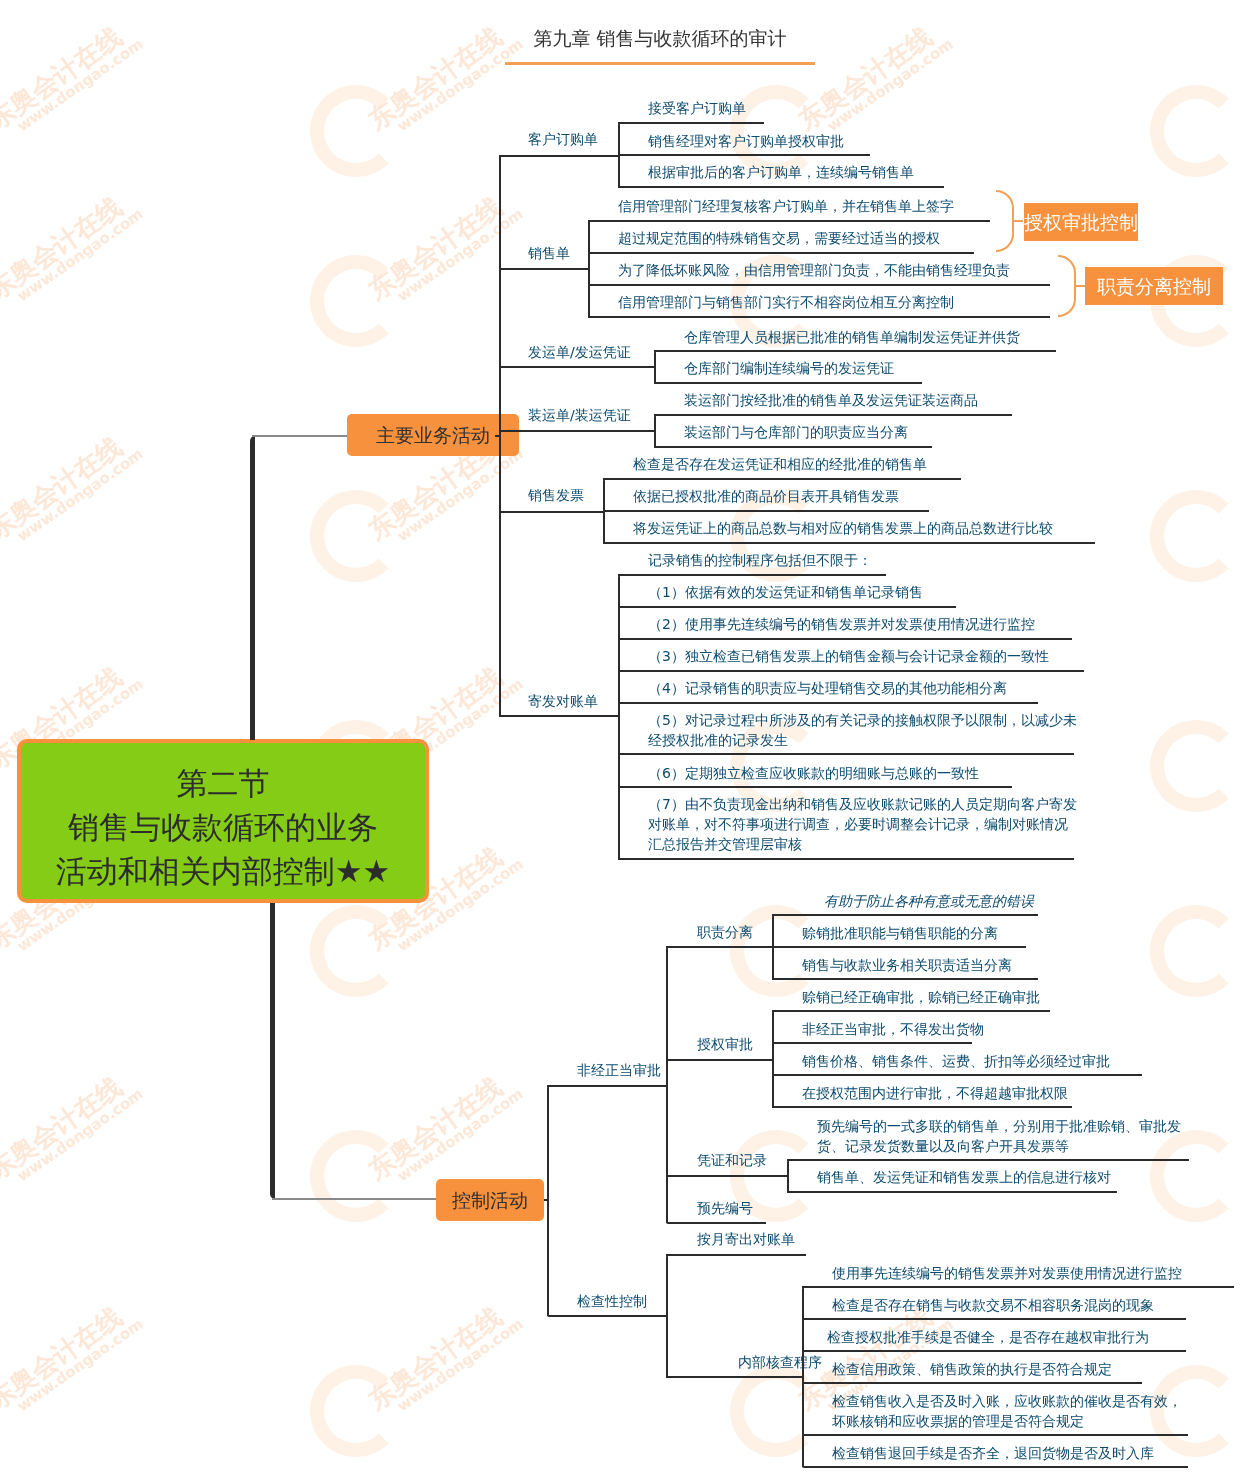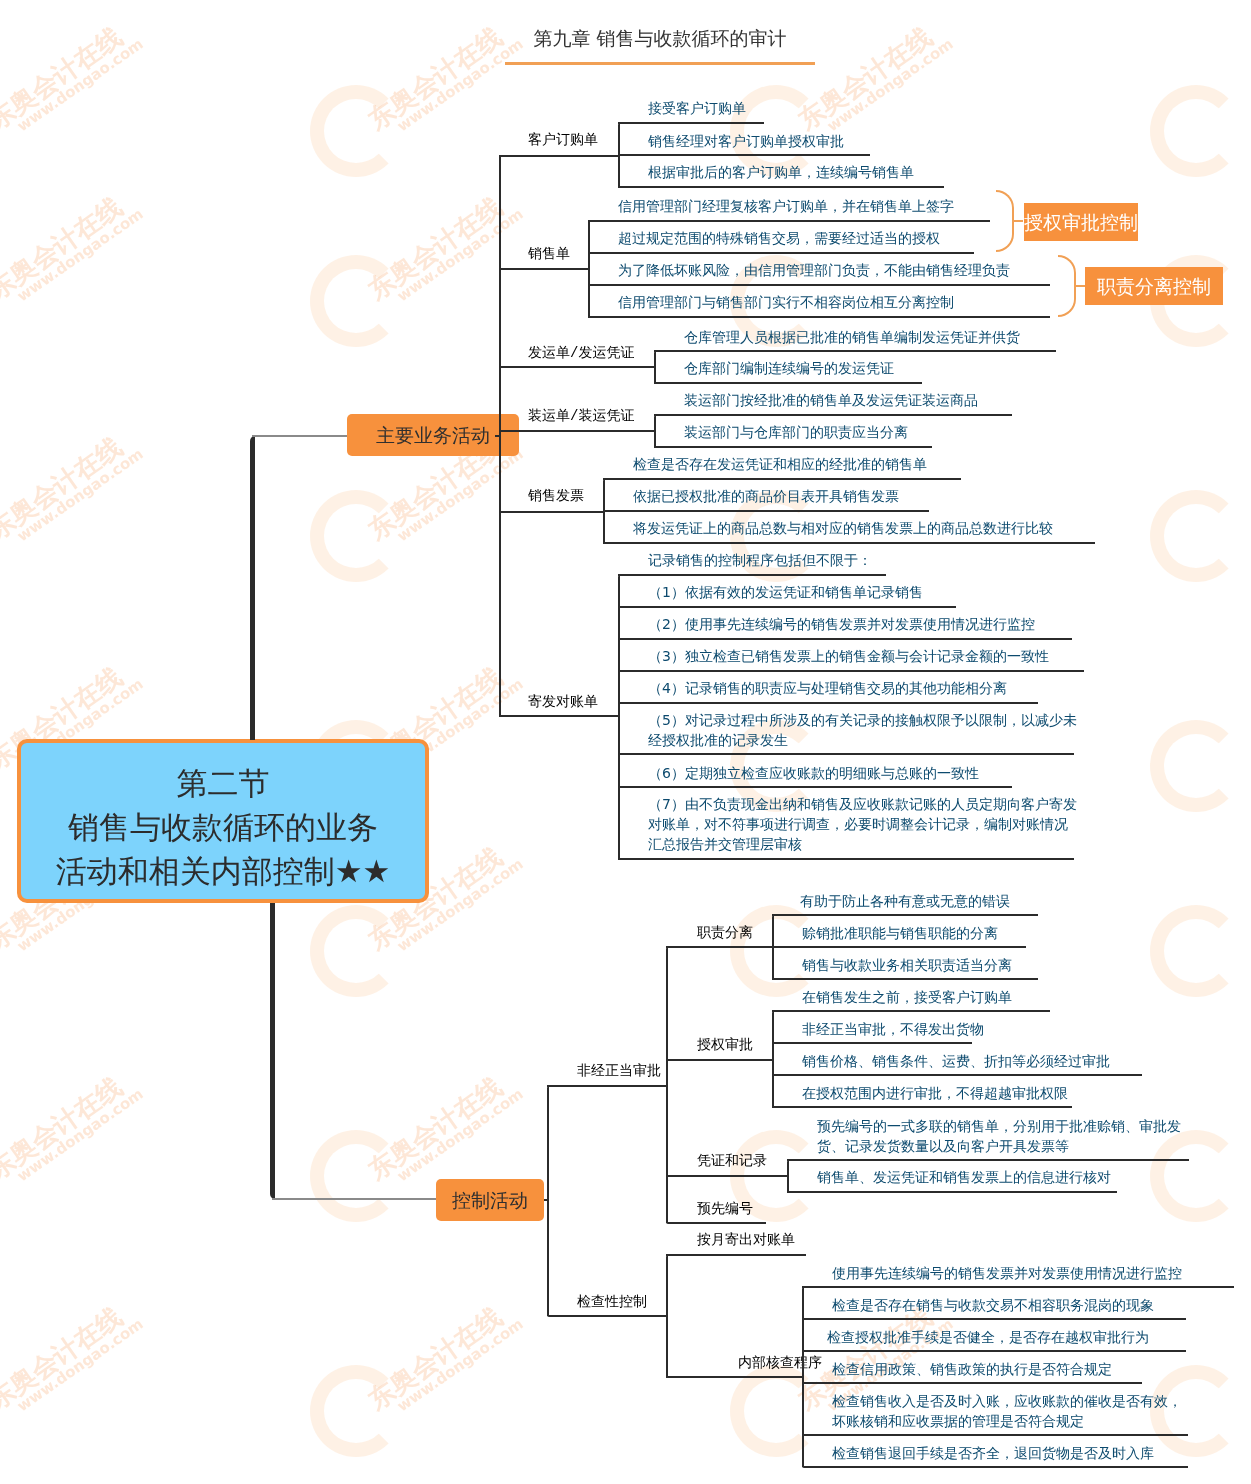--- a/index.html
+++ b/index.html
@@ -21,34 +21,34 @@
     border: 14px solid rgba(248, 175, 110, 0.18);
     border-right-color: transparent; pointer-events: none;
   }
   .title {
     position: absolute; left: 505px; top: 26px; width: 310px; text-align: center;
     font-size: 19px; color: #333;
   }
   .title-line { position: absolute; left: 505px; top: 62px; width: 310px; height: 3px; background: #f1a055; }
   .root {
     position: absolute; left: 17px; top: 739px; width: 412px; height: 164px;
-    border: 4px solid #f7913d; border-radius: 10px; background: #7dd3fc;
+    border: 4px solid #f7913d; border-radius: 10px; background: #84cc16;
     box-sizing: border-box; text-align: center;
     font-size: 31px; line-height: 44px; color: #2c2c2c; padding-top: 18px;
   }
   .root div { white-space: nowrap; }
   .branch {
     position: absolute; background: #f7913d; color: #2f2f2f; border-radius: 5px;
     font-size: 19px; text-align: center; line-height: 42px; height: 42px;
   }
   .tag {
     position: absolute; background: #f7913d; color: #fff; font-size: 19px;
     line-height: 38px; height: 38px; text-align: center;
   }
-  .lbl { position: absolute; font-size: 14px; white-space: nowrap; color: #000000; font-family: Liberation Mono, monospace; }
+  .lbl { position: absolute; font-size: 14px; white-space: nowrap; color: #0c4a6e; }
   .leaf { position: absolute; font-size: 14px; white-space: nowrap; color: #0c4a6e; line-height: 20px; }
   .leaf.wrap { white-space: normal; }
   .hl { position: absolute; height: 2px; background: #2b2b2b; }
   .vl { position: absolute; width: 2px; background: #2b2b2b; }
   .vl.round-top { border-top-left-radius: 6px; }
   .trunk { position: absolute; width: 5px; background: #2b2b2b; }
   .gline { position: absolute; height: 2px; background: #8a8a8a; }
   .brace {
     position: absolute; width: 18px; border: 2px solid #f1a055; border-left: none;
     border-radius: 0 18px 18px 0; box-sizing: border-box;
@@ -195,31 +195,31 @@
 <div class="vl round-top" style="left:547px;top:1086px;height:230px;"></div>
 <div class="hl" style="left:544px;top:1199px;width:5px;"></div>
 
 <div class="hl" style="left:547px;top:1085px;width:120px;"></div>
 <div class="lbl" style="left:577px;top:1062px;">非经正当审批</div>
 <div class="vl round-top" style="left:666px;top:947px;height:276px;"></div>
 
 <div class="hl" style="left:666px;top:946px;width:108px;"></div>
 <div class="lbl" style="left:697px;top:924px;">职责分离</div>
 <div class="vl round-top" style="left:772px;top:915px;height:64px;"></div>
-<div class="leaf" style="left:800px;top:891px;">有助于防止各种有意或无意的错误</div>
+<div class="leaf" style="left:824px;top:891px;font-style:italic;">有助于防止各种有意或无意的错误</div>
 <div class="hl" style="left:772px;top:914px;width:266px;"></div>
 <div class="leaf" style="left:802px;top:923px;">赊销批准职能与销售职能的分离</div>
 <div class="hl" style="left:772px;top:946px;width:254px;"></div>
 <div class="leaf" style="left:802px;top:955px;">销售与收款业务相关职责适当分离</div>
 <div class="hl" style="left:772px;top:978px;width:266px;"></div>
 
 <div class="hl" style="left:666px;top:1059px;width:108px;"></div>
 <div class="lbl" style="left:697px;top:1036px;">授权审批</div>
 <div class="vl round-top" style="left:772px;top:1011px;height:96px;"></div>
-<div class="leaf" style="left:802px;top:987px;">在销售发生之前，接受客户订购单</div>
+<div class="leaf" style="left:802px;top:987px;">赊销已经正确审批，赊销已经正确审批</div>
 <div class="hl" style="left:772px;top:1010px;width:278px;"></div>
 <div class="leaf" style="left:802px;top:1019px;">非经正当审批，不得发出货物</div>
 <div class="hl" style="left:772px;top:1042px;width:200px;"></div>
 <div class="leaf" style="left:802px;top:1051px;">销售价格、销售条件、运费、折扣等必须经过审批</div>
 <div class="hl" style="left:772px;top:1074px;width:370px;"></div>
 <div class="leaf" style="left:802px;top:1083px;">在授权范围内进行审批，不得超越审批权限</div>
 <div class="hl" style="left:772px;top:1106px;width:300px;"></div>
 
 <div class="hl" style="left:666px;top:1175px;width:122px;"></div>
 <div class="lbl" style="left:697px;top:1152px;">凭证和记录</div>

